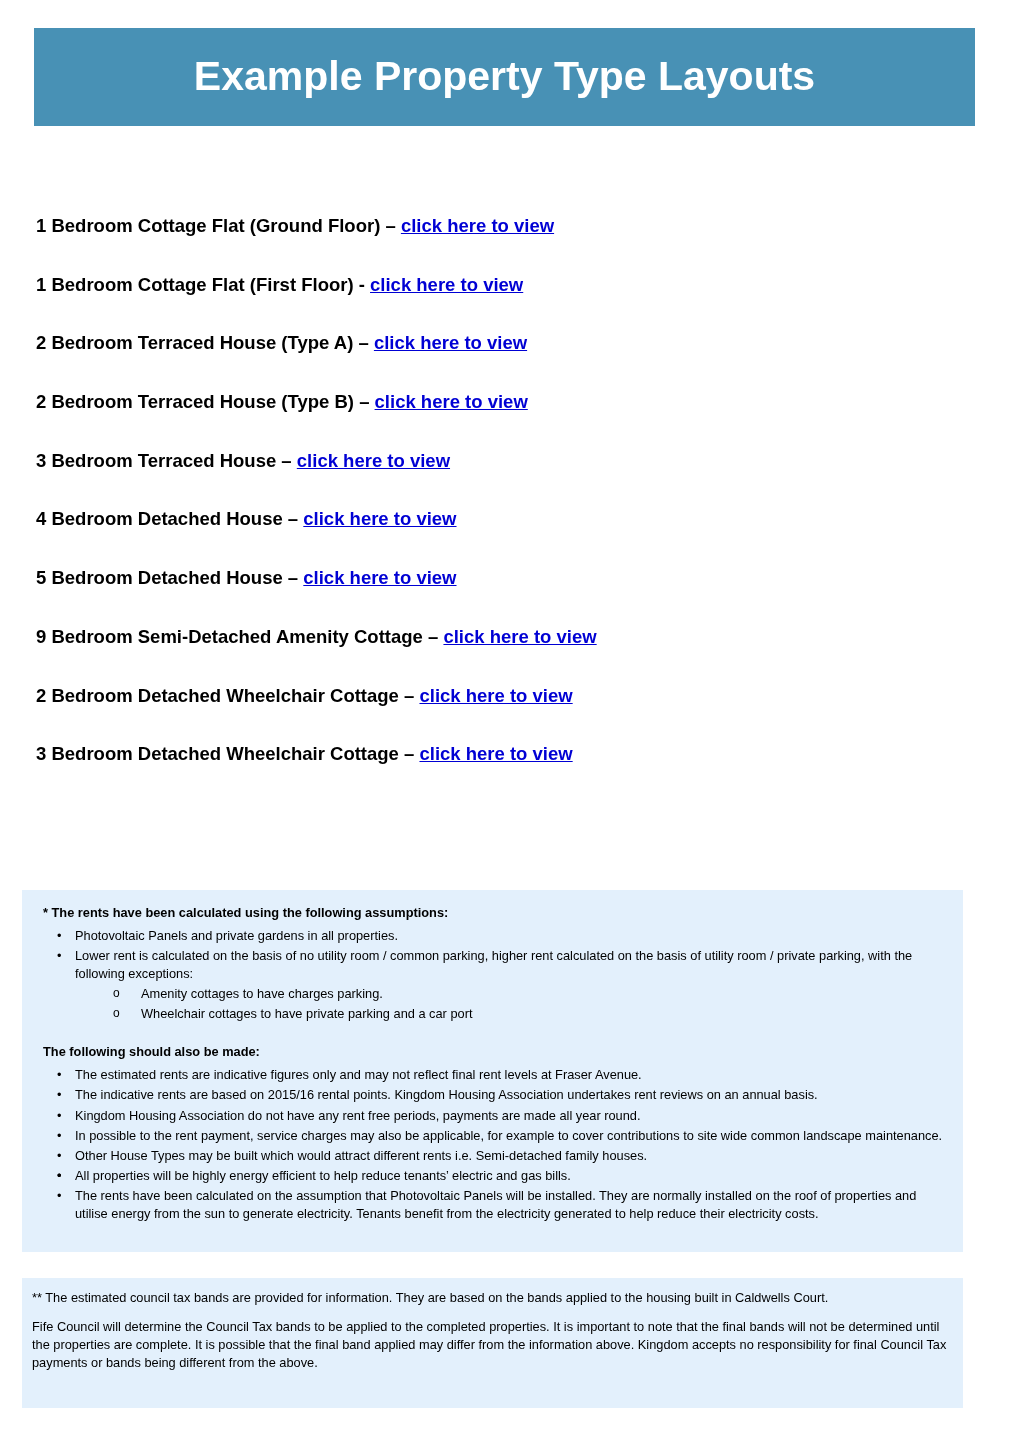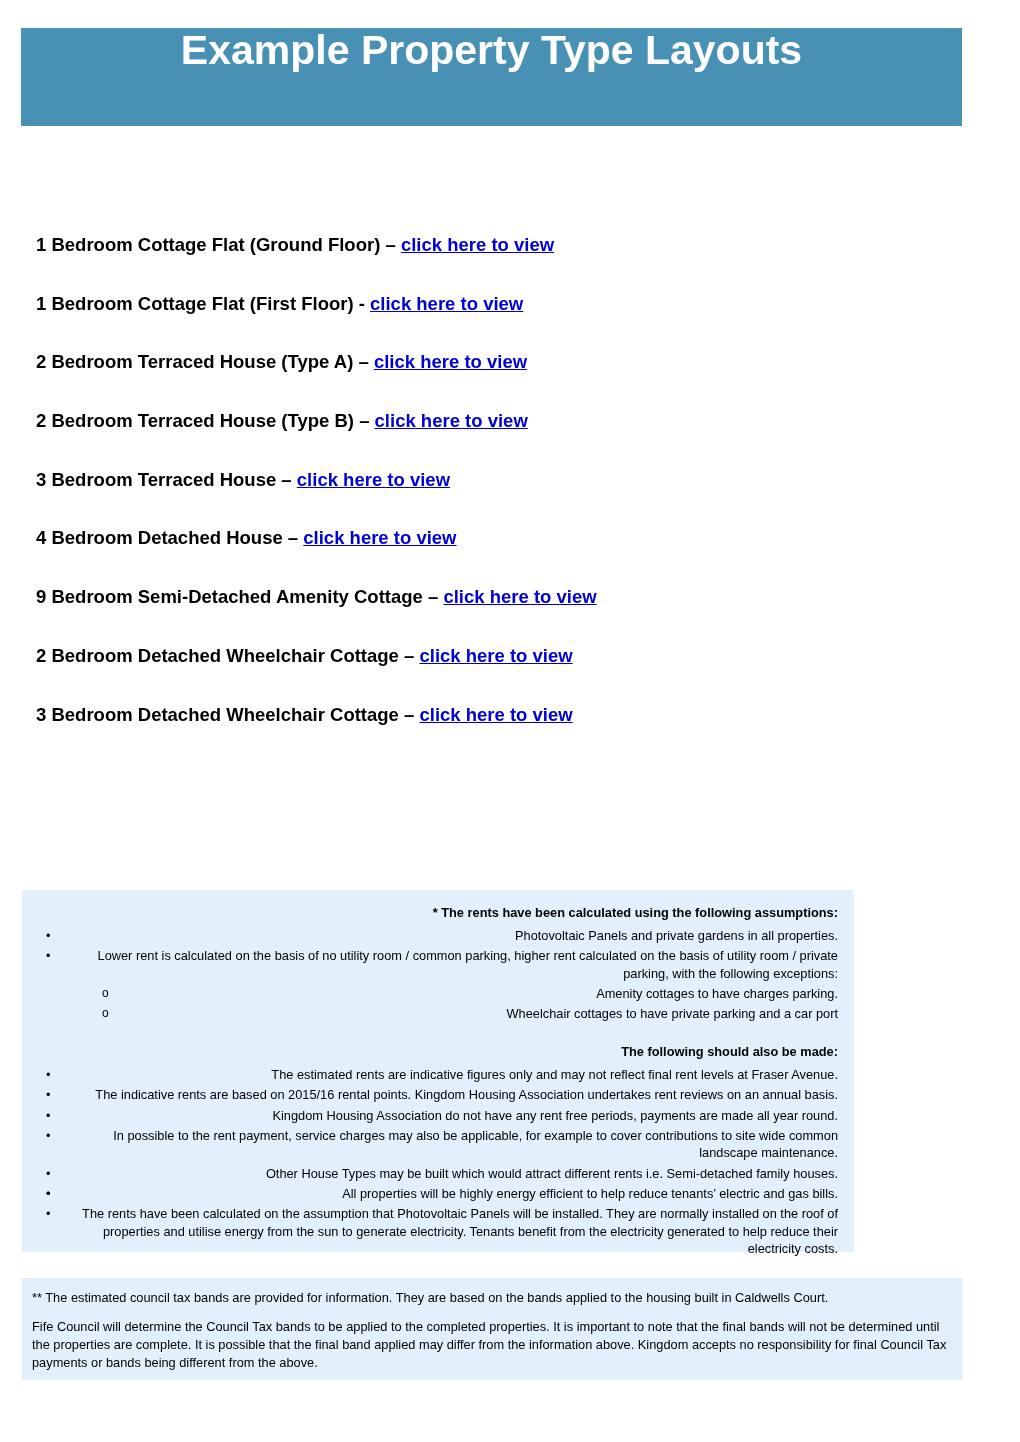--- a/index.html
+++ b/index.html
@@ -12,26 +12,27 @@
     height: 1442px;
     font-family: "Liberation Sans", sans-serif;
     color: #000000;
     overflow: hidden;
     position: relative;
   }
 
   
   .header-banner {
     position: absolute;
-    left: 21px;
+    left: 34px;
     top: 28px;
     width: 941px;
     height: 98px;
     background: #4891b5;
     display: flex;
+    align-items: center;
     justify-content: center;
     box-sizing: border-box;
   }
   .header-title {
     color: #ffffff;
     font-family: "Liberation Sans", sans-serif;
     font-size: 41px;
     font-weight: bold;
     letter-spacing: 0px;
     line-height: 1.1;
@@ -46,50 +47,48 @@
     top: 215px;
     width: 940px;
   }
   .layout-row {
     font-size: 18.5px;
     font-weight: bold;
     line-height: 1.2;
     color: #000000;
     margin-bottom: 36.5px;
     white-space: nowrap;
-    margin-top: 19px;
   }
   .layout-row .row-label {
     color: #000000;
   }
   .layout-row .row-link {
     color: #0000d4;
     text-decoration: underline;
     cursor: pointer;
   }
 
   
   .note-panel {
     position: absolute;
     background: #e3f0fc;
     box-sizing: border-box;
   }
   #assumptions-panel {
     left: 22px;
     top: 890px;
-    width: 832px;
+    width: 941px;
     height: 362px;
-    padding: 14px 16px 10px 10px;
-    text-align: right;
+    padding: 14px 16px 10px 21px;
   }
   #counciltax-panel {
     left: 22px;
     top: 1278px;
     width: 941px;
-    height: 102px;
+    height: 130px;
     padding: 11px 16px 10px 10px;
   }
 
   .note-heading {
     font-size: 12.8px;
     font-weight: bold;
     line-height: 1.35;
     margin: 0 0 6px 0;
     color: #000000;
   }
@@ -138,20 +137,21 @@
   <div class="header-title">Example Property Type Layouts</div>
 </div>
 
 <div class="layout-list" id="layout-list">
     <div class="layout-row"><span class="row-label">1 Bedroom Cottage Flat (Ground Floor) – </span><a class="row-link" href="#">click here to view</a></div>
     <div class="layout-row"><span class="row-label">1 Bedroom Cottage Flat (First Floor) - </span><a class="row-link" href="#">click here to view</a></div>
     <div class="layout-row"><span class="row-label">2 Bedroom Terraced House (Type A) – </span><a class="row-link" href="#">click here to view</a></div>
     <div class="layout-row"><span class="row-label">2 Bedroom Terraced House (Type B) – </span><a class="row-link" href="#">click here to view</a></div>
     <div class="layout-row"><span class="row-label">3 Bedroom Terraced House – </span><a class="row-link" href="#">click here to view</a></div>
     <div class="layout-row"><span class="row-label">4 Bedroom Detached House – </span><a class="row-link" href="#">click here to view</a></div>
+    <div class="layout-row"><span class="row-label">5 Bedroom Detached House – </span><a class="row-link" href="#">click here to view</a></div>
     <div class="layout-row"><span class="row-label">9 Bedroom Semi-Detached Amenity Cottage – </span><a class="row-link" href="#">click here to view</a></div>
     <div class="layout-row"><span class="row-label">2 Bedroom Detached Wheelchair Cottage – </span><a class="row-link" href="#">click here to view</a></div>
     <div class="layout-row"><span class="row-label">3 Bedroom Detached Wheelchair Cottage – </span><a class="row-link" href="#">click here to view</a></div>
   </div>
 
 <div class="note-panel" id="assumptions-panel">
   <p class="note-heading">* The rents have been calculated using the following assumptions:</p>
 
   <ul class="note-list" id="assumptions-bullets">
       <li><span class="marker">•</span><span>Photovoltaic Panels and private  gardens in all properties.</span></li>

